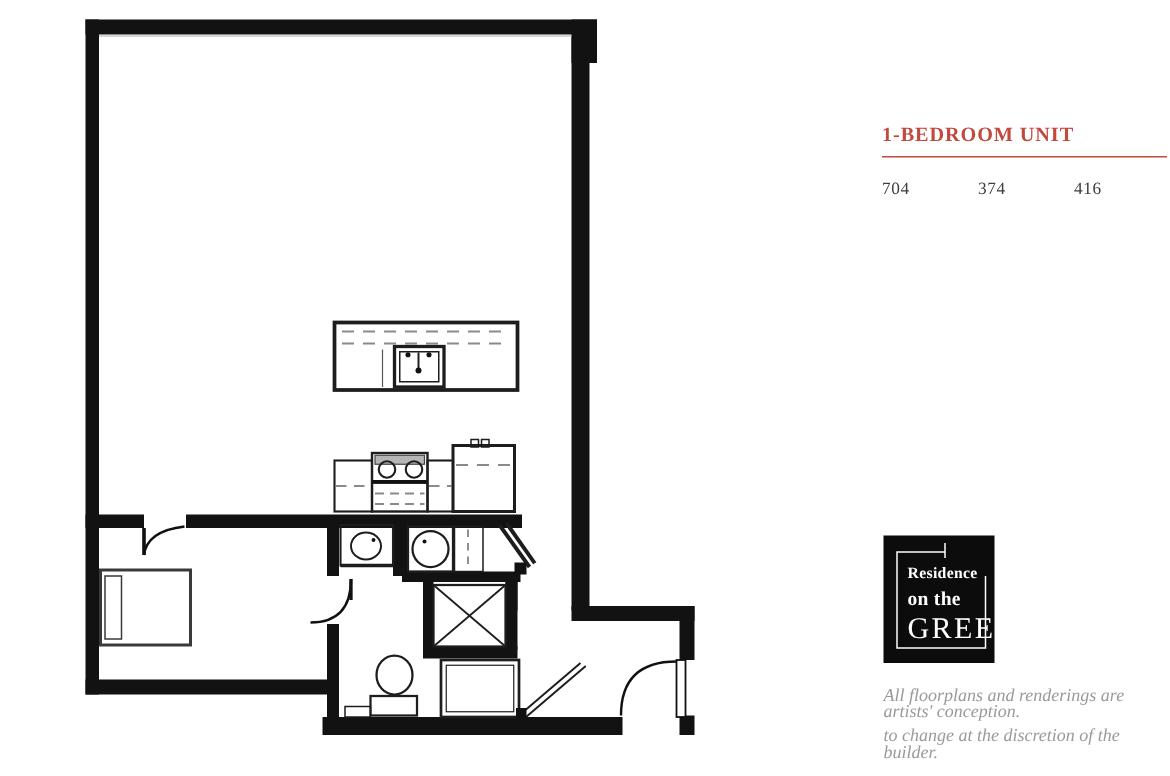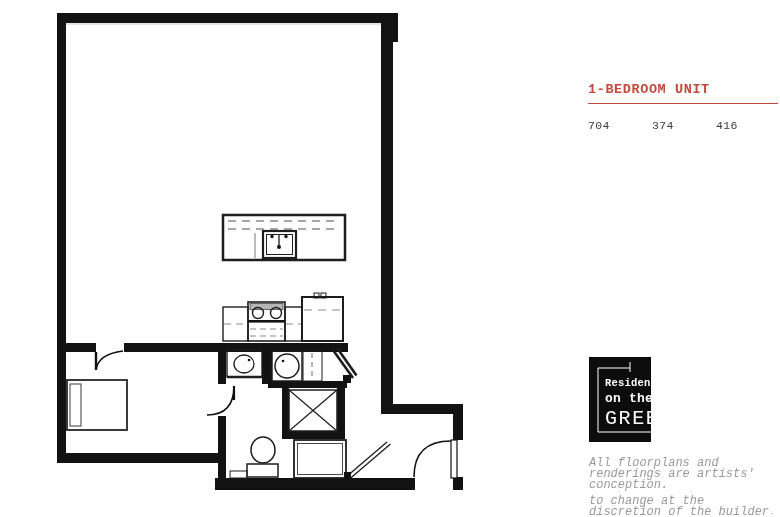--- a/index.html
+++ b/index.html
@@ -1,34 +1,34 @@
 <!DOCTYPE html>
 <html style="--accent: #c2493d;"><head>
 <meta charset="utf-8">
 <style>
   html,body{margin:0;padding:0;background:#fff;}
   .canvas{
     position:relative;width:780px;height:517px;background:#ffffff;overflow:hidden;
-    font-family:Liberation Mono, monospace;
+    font-family:Liberation Serif, serif;
     border-radius:18px;
   }
   
   .plan{position:absolute;left:0;top:0;}
   
   .panel{position:absolute;left:588px;top:82px;width:192px;}
   .panel-title{
     font-size:13.5px;font-weight:bold;letter-spacing:.6px;
     color:var(--accent);margin:0 0 6px 0;
   }
   .panel-rule{border:none;border-top:1px solid var(--accent);margin:0 0 10px 0;width:190px;}
   .unit-row{display:flex;margin-top:15px;}
   .unit-row span{width:65px;font-size:11.5px;color:#3d3d3d;letter-spacing:.4px;}
   
   .logo{
-    position:absolute;left:589px;top:357px;width:62px;height:85px;
+    position:absolute;left:589px;top:357px;width:74px;height:85px;
     background:#0c0c0c;color:#fff;
   }
   .logo svg{position:absolute;left:0;top:0;}
   .logo-text{position:absolute;left:16px;top:21px;line-height:1;}
   .logo-line1{font-size:10.5px;font-weight:bold;letter-spacing:.2px;}
   .logo-line2{font-size:13px;font-weight:bold;margin-top:3px;letter-spacing:.2px;}
   .logo-line3{font-size:20px;font-weight:normal;letter-spacing:1.6px;margin-top:4px;}
   
   .disclaimer{position:absolute;left:589px;top:458px;width:190px;}
   .disclaimer p{

